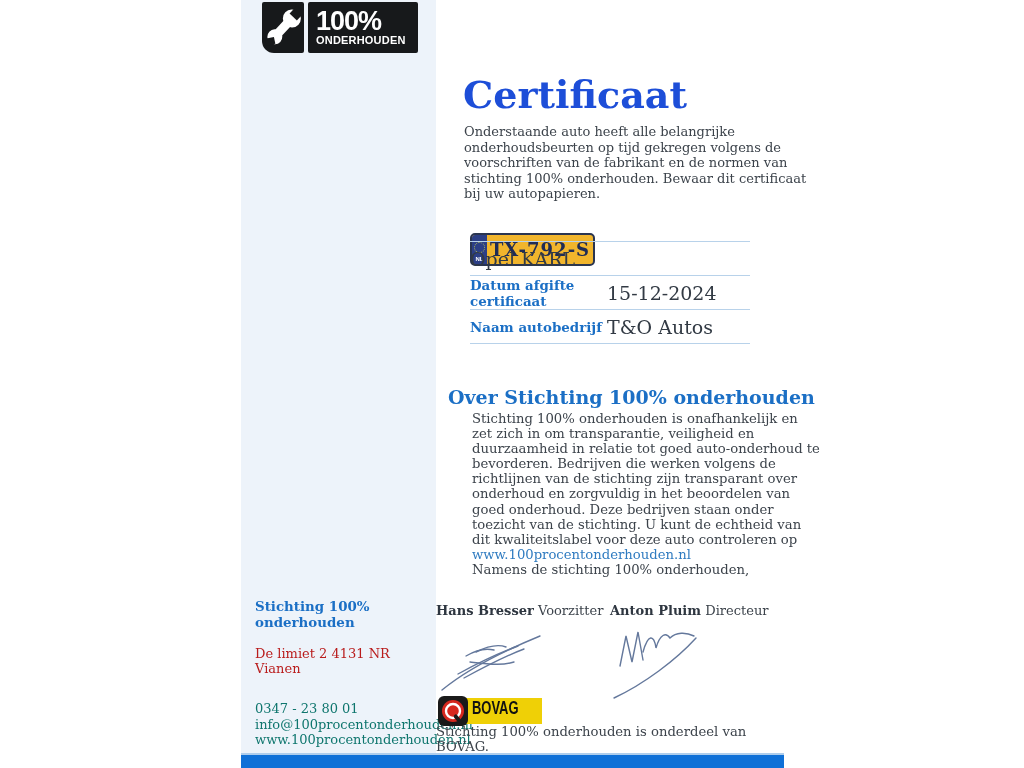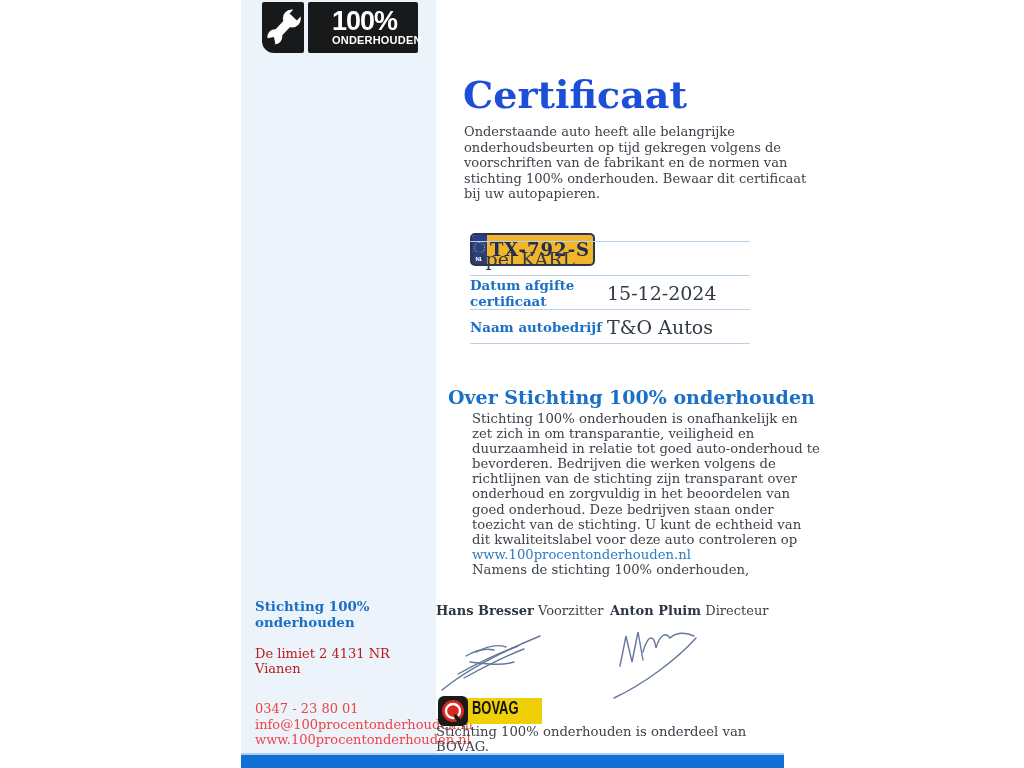--- a/index.html
+++ b/index.html
@@ -9,21 +9,21 @@
 
   
   .sidebar{position:absolute;left:241px;top:0;width:195px;height:754px;background:#edf3fa;}
 
   
   .logo{position:absolute;left:262px;top:2px;height:51px;display:flex;}
   .logo-wrench{width:42px;height:51px;background:#17191b;border-radius:2px 2px 2px 12px;
                display:flex;align-items:center;justify-content:center;margin-right:4px;}
   .logo-text{width:110px;height:51px;background:#17191b;border-radius:2px;color:#fff;
              font-family:"Liberation Sans",sans-serif;display:flex;flex-direction:column;
-             justify-content:center;padding-left:24px;box-sizing:border-box;}
+             justify-content:center;padding-left:8px;box-sizing:border-box;}
   .logo-percent{font-size:27px;font-weight:bold;letter-spacing:-1px;line-height:26px;}
   .logo-word{font-size:11px;font-weight:bold;letter-spacing:.2px;line-height:13px;}
 
   
   .title{position:absolute;left:463px;top:72px;font-size:38px;font-weight:bold;color:#1d4ed8;}
   .intro{position:absolute;left:436px;top:124px;width:348px;font-size:13px;line-height:15.6px;margin-left:28px;}
 
   
   .plate{position:absolute;left:470px;top:205px;width:121px;height:29px;background:#f1b52c;
          border:2px solid #2a3550;border-radius:5px;display:flex;align-items:stretch;overflow:hidden;margin-top:28px;}
@@ -44,21 +44,21 @@
   
   .about-head{position:absolute;left:448px;top:386px;font-size:19px;font-weight:bold;color:#1b6fc5;}
   .about-body{position:absolute;left:436px;top:411px;width:350px;font-size:13.2px;line-height:15.1px;margin-left:36px;}
   .about-body a{color:#2f7bc0;text-decoration:none;}
   .closing{display:block;}
 
   
   .contact{position:absolute;left:255px;top:598px;width:170px;font-size:13px;}
   .contact .c-name{font-size:13.4px;font-weight:bold;color:#1b6fc5;margin-bottom:16px;}
   .contact .c-addr{margin-bottom:25px;color:#b91c1c;}
-  .contact .c-line{line-height:15.5px;color:#ef4444;}
+  .contact .c-line{line-height:15.5px;color:#0f766e;}
 
   
   .sig-hans{position:absolute;left:436px;top:603px;width:170px;}
   .sig-anton{position:absolute;left:610px;top:603px;width:170px;}
   .sig-cap{font-size:13px;}
   .sig-cap b{color:#2e3640;}
   .sig-art{margin-top:4px;}
 
   
   .bovag{position:absolute;left:438px;top:696px;display:flex;align-items:center;}

